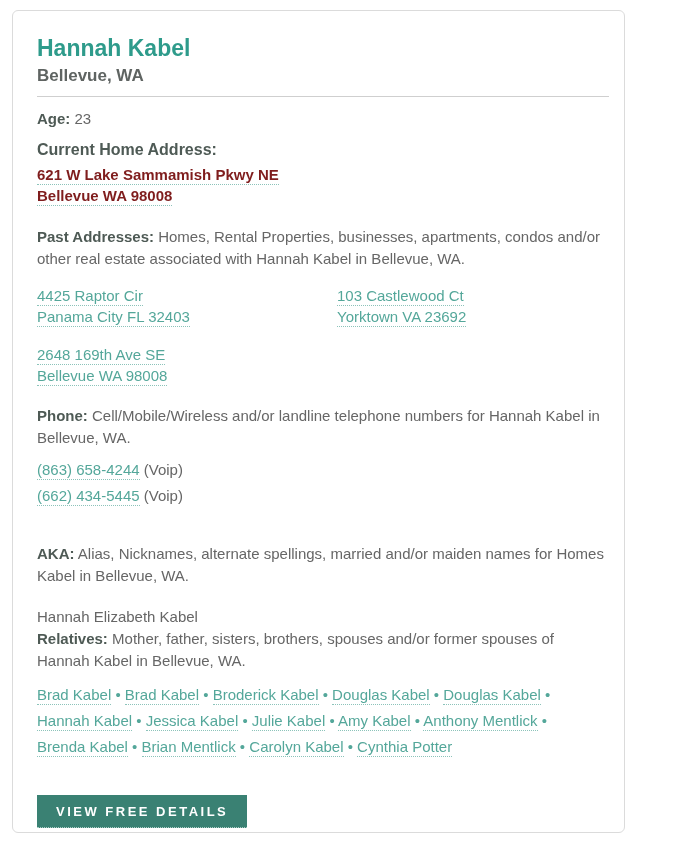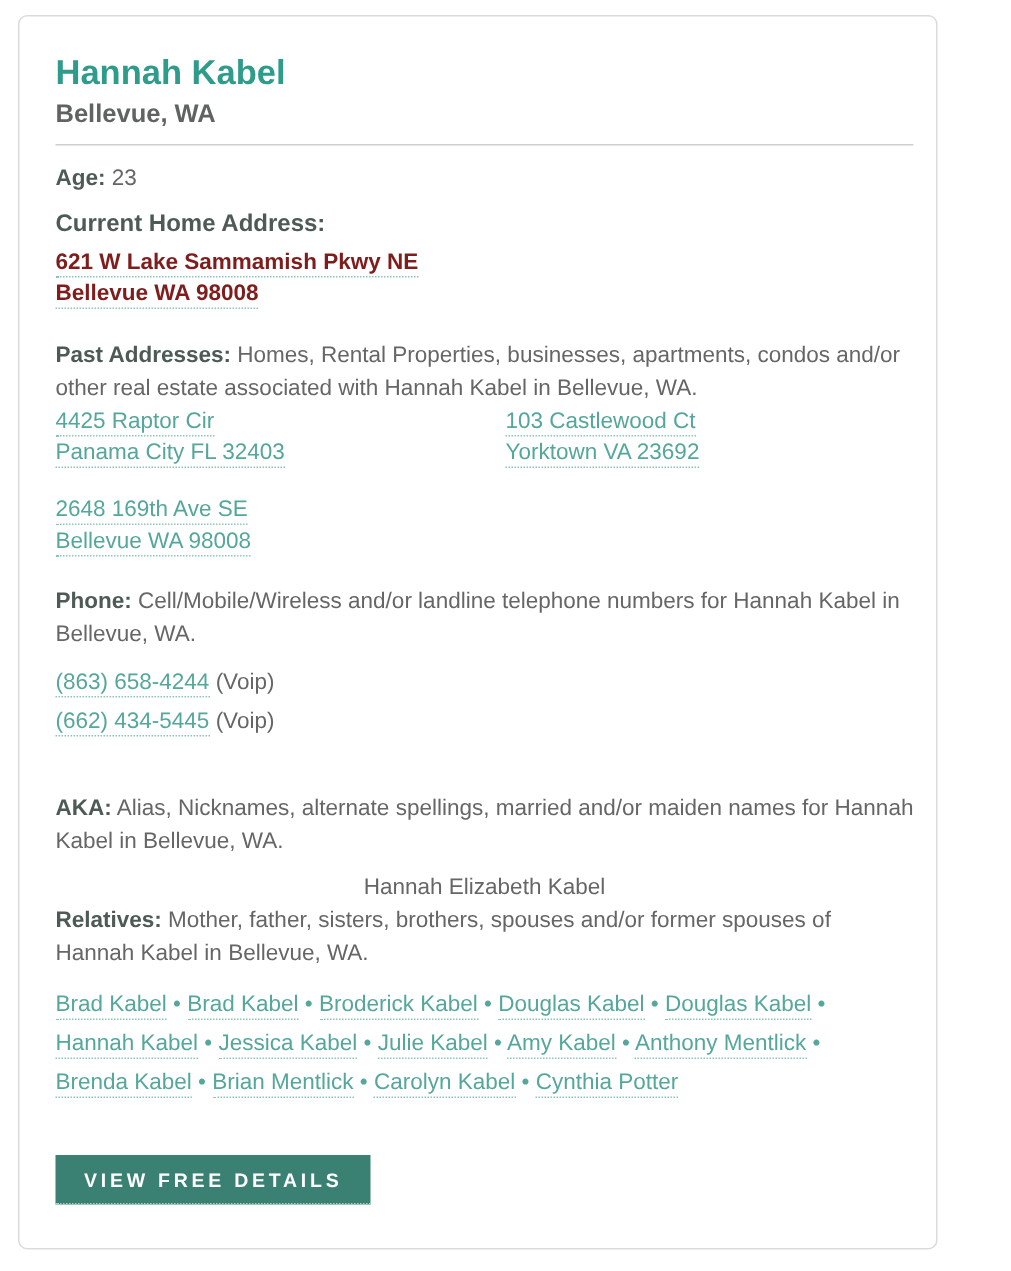--- a/index.html
+++ b/index.html
@@ -49,32 +49,33 @@
   }
   .addr-bold .u {
     color: #7f1d1d;
     font-weight: bold;
     text-align: right;
   }
   .addr-link { font-size: 15px; line-height: 21px; display: inline-block; }
   
   .section-past { margin-top: 20px; }
   .addr-grid {
+    margin-top: 15px;
     display: grid;
     grid-template-columns: 300px 1fr;
     row-gap: 17px;
   }
   
   .section-phone { margin-top: 19px; }
   .phone-list { margin-top: 12px; }
   .phone-row { margin-bottom: 9px; font-size: 15px; line-height: 17px; }
   .phone-type { color: #666666; }
   
   .section-aka { margin-top: 39px; }
-  .aka-name { margin-top: 9px; color: #666666; text-align: center; }
+  .aka-name { margin-top: 19px; color: #666666; }
   
   .section-relatives { }
   .relatives-list {
     margin-top: 10px;
     font-size: 15px;
     line-height: 26px;
     color: #54a79a;
     width: 560px;
   }
   .sep { color: #54a79a; }
@@ -121,21 +122,21 @@
 
   <div class="section-phone">
     <p class="para"><span class="label">Phone:</span> <span>Cell/Mobile/Wireless and/or landline telephone numbers for Hannah Kabel in Bellevue, WA.</span></p>
     <div class="phone-list">
         <p class="phone-row"><a href="#" class="u">(863) 658-4244</a> <span class="phone-type">(Voip)</span></p>
         <p class="phone-row"><a href="#" class="u">(662) 434-5445</a> <span class="phone-type">(Voip)</span></p>
       </div>
   </div>
 
   <div class="section-aka">
-    <p class="para"><span class="label">AKA:</span> <span>Alias, Nicknames, alternate spellings, married and/or maiden names for Hannah Kabel in Bellevue, WA.</span></p>
+    <p class="para"><span class="label">AKA:</span> <span>Alias, Nicknames, alternate spellings, married and/or maiden names for Homes Kabel in Bellevue, WA.</span></p>
     <p class="aka-name">Hannah Elizabeth Kabel</p>
   </div>
 
   <div class="section-relatives">
     <p class="para"><span class="label">Relatives:</span> <span>Mother, father, sisters, brothers, spouses and/or former spouses of Hannah Kabel in Bellevue, WA.</span></p>
     <div class="relatives-list"><a href="#" class="u">Brad Kabel</a><span class="sep"> • </span><a href="#" class="u">Brad Kabel</a><span class="sep"> • </span><a href="#" class="u">Broderick Kabel</a><span class="sep"> • </span><a href="#" class="u">Douglas Kabel</a><span class="sep"> • </span><a href="#" class="u">Douglas Kabel</a><span class="sep"> • </span><a href="#" class="u">Hannah Kabel</a><span class="sep"> • </span><a href="#" class="u">Jessica Kabel</a><span class="sep"> • </span><a href="#" class="u">Julie Kabel</a><span class="sep"> • </span><a href="#" class="u">Amy Kabel</a><span class="sep"> • </span><a href="#" class="u">Anthony Mentlick</a><span class="sep"> • </span><a href="#" class="u">Brenda Kabel</a><span class="sep"> • </span><a href="#" class="u">Brian Mentlick</a><span class="sep"> • </span><a href="#" class="u">Carolyn Kabel</a><span class="sep"> • </span><a href="#" class="u">Cynthia Potter</a></div>
   </div>
 
   <button class="view-details-btn">VIEW FREE DETAILS</button>
 

